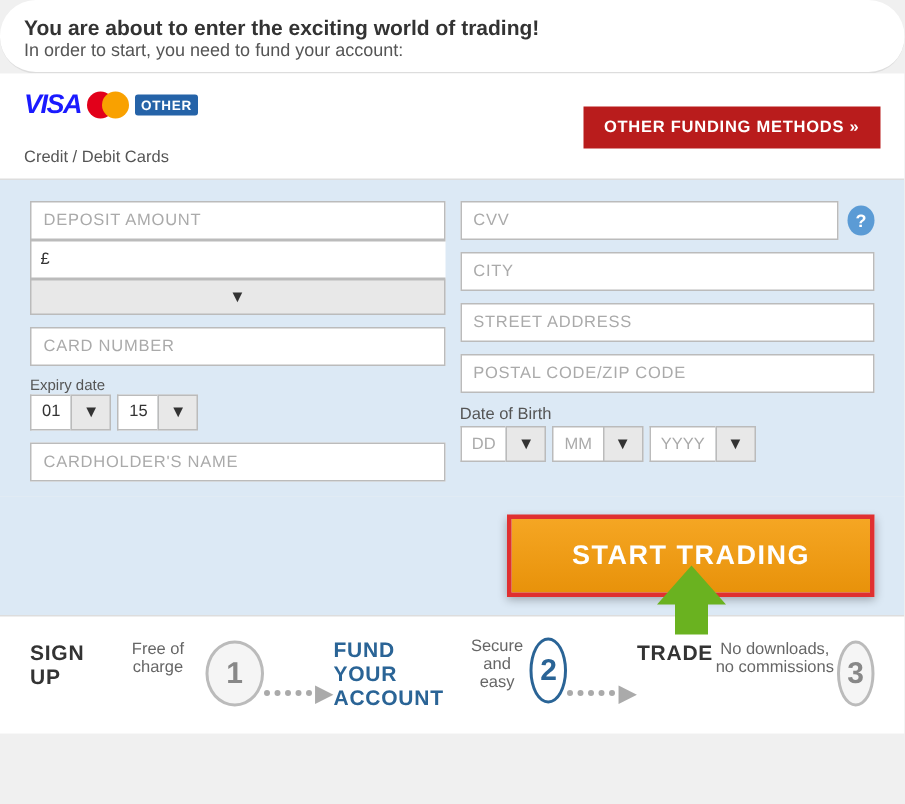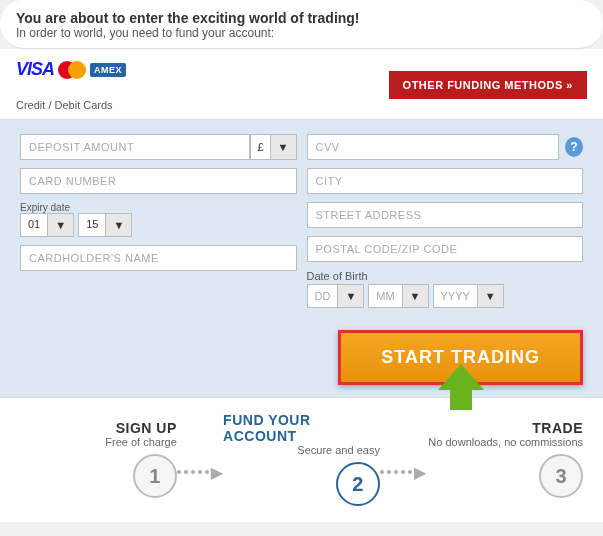--- a/index.html
+++ b/index.html
@@ -121,20 +121,21 @@
     }
     input[type=text]::placeholder {
       color: #aaa;
       text-transform: uppercase;
       letter-spacing: 0.5px;
     }
     .deposit-row {
       display: flex;
       gap: 0;
       align-items: stretch;
+      flex-direction: column;
     }
     .deposit-input {
       flex: 1;
       background: #fff;
       border: 1px solid #bbb;
       border-right: none;
       padding: 6px 8px;
       font-size: 11px;
       color: #aaa;
       text-transform: uppercase;
@@ -265,22 +266,22 @@
       border-top: 1px solid #ddd;
     }
     .steps-row {
       display: flex;
       align-items: center;
       justify-content: center;
       gap: 0;
     }
     .step {
       display: flex;
-      flex-direction: column;
-      align-items: flex-end;
+      flex-direction: row;
+      align-items: flex-start;
       width: 160px;
     }
     .step-title {
       font-size: 14px;
       font-weight: bold;
       color: #333;
       text-transform: uppercase;
       letter-spacing: 0.5px;
     }
     .step-title.blue {
@@ -331,32 +332,32 @@
       color: #aaa;
       font-size: 16px;
       margin-left: 2px;
     }
   </style>
 </head>
 <body>
 
 <div class="top-banner">
   <div class="exciting">You are about to enter the exciting world of trading!</div>
-  <div class="subtitle">In order to world, you need to fund your account:</div>
+  <div class="subtitle">In order to start, you need to fund your account:</div>
 </div>
 
 <div class="card-section">
   <div>
     <div class="card-logos">
       <span class="visa-logo">VISA</span>
       <span class="mc-logo">
         <span class="mc-left"></span>
         <span class="mc-right"></span>
       </span>
-      <span class="amex-logo">AMEX</span>
+      <span class="amex-logo">OTHER</span>
     </div>
     <div class="card-label">Credit / Debit Cards</div>
   </div>
   <button class="other-funding-btn">OTHER FUNDING METHODS »</button>
 </div>
 
 <div class="form-area">
   <div class="form-grid">
 
     <div class="form-left">

